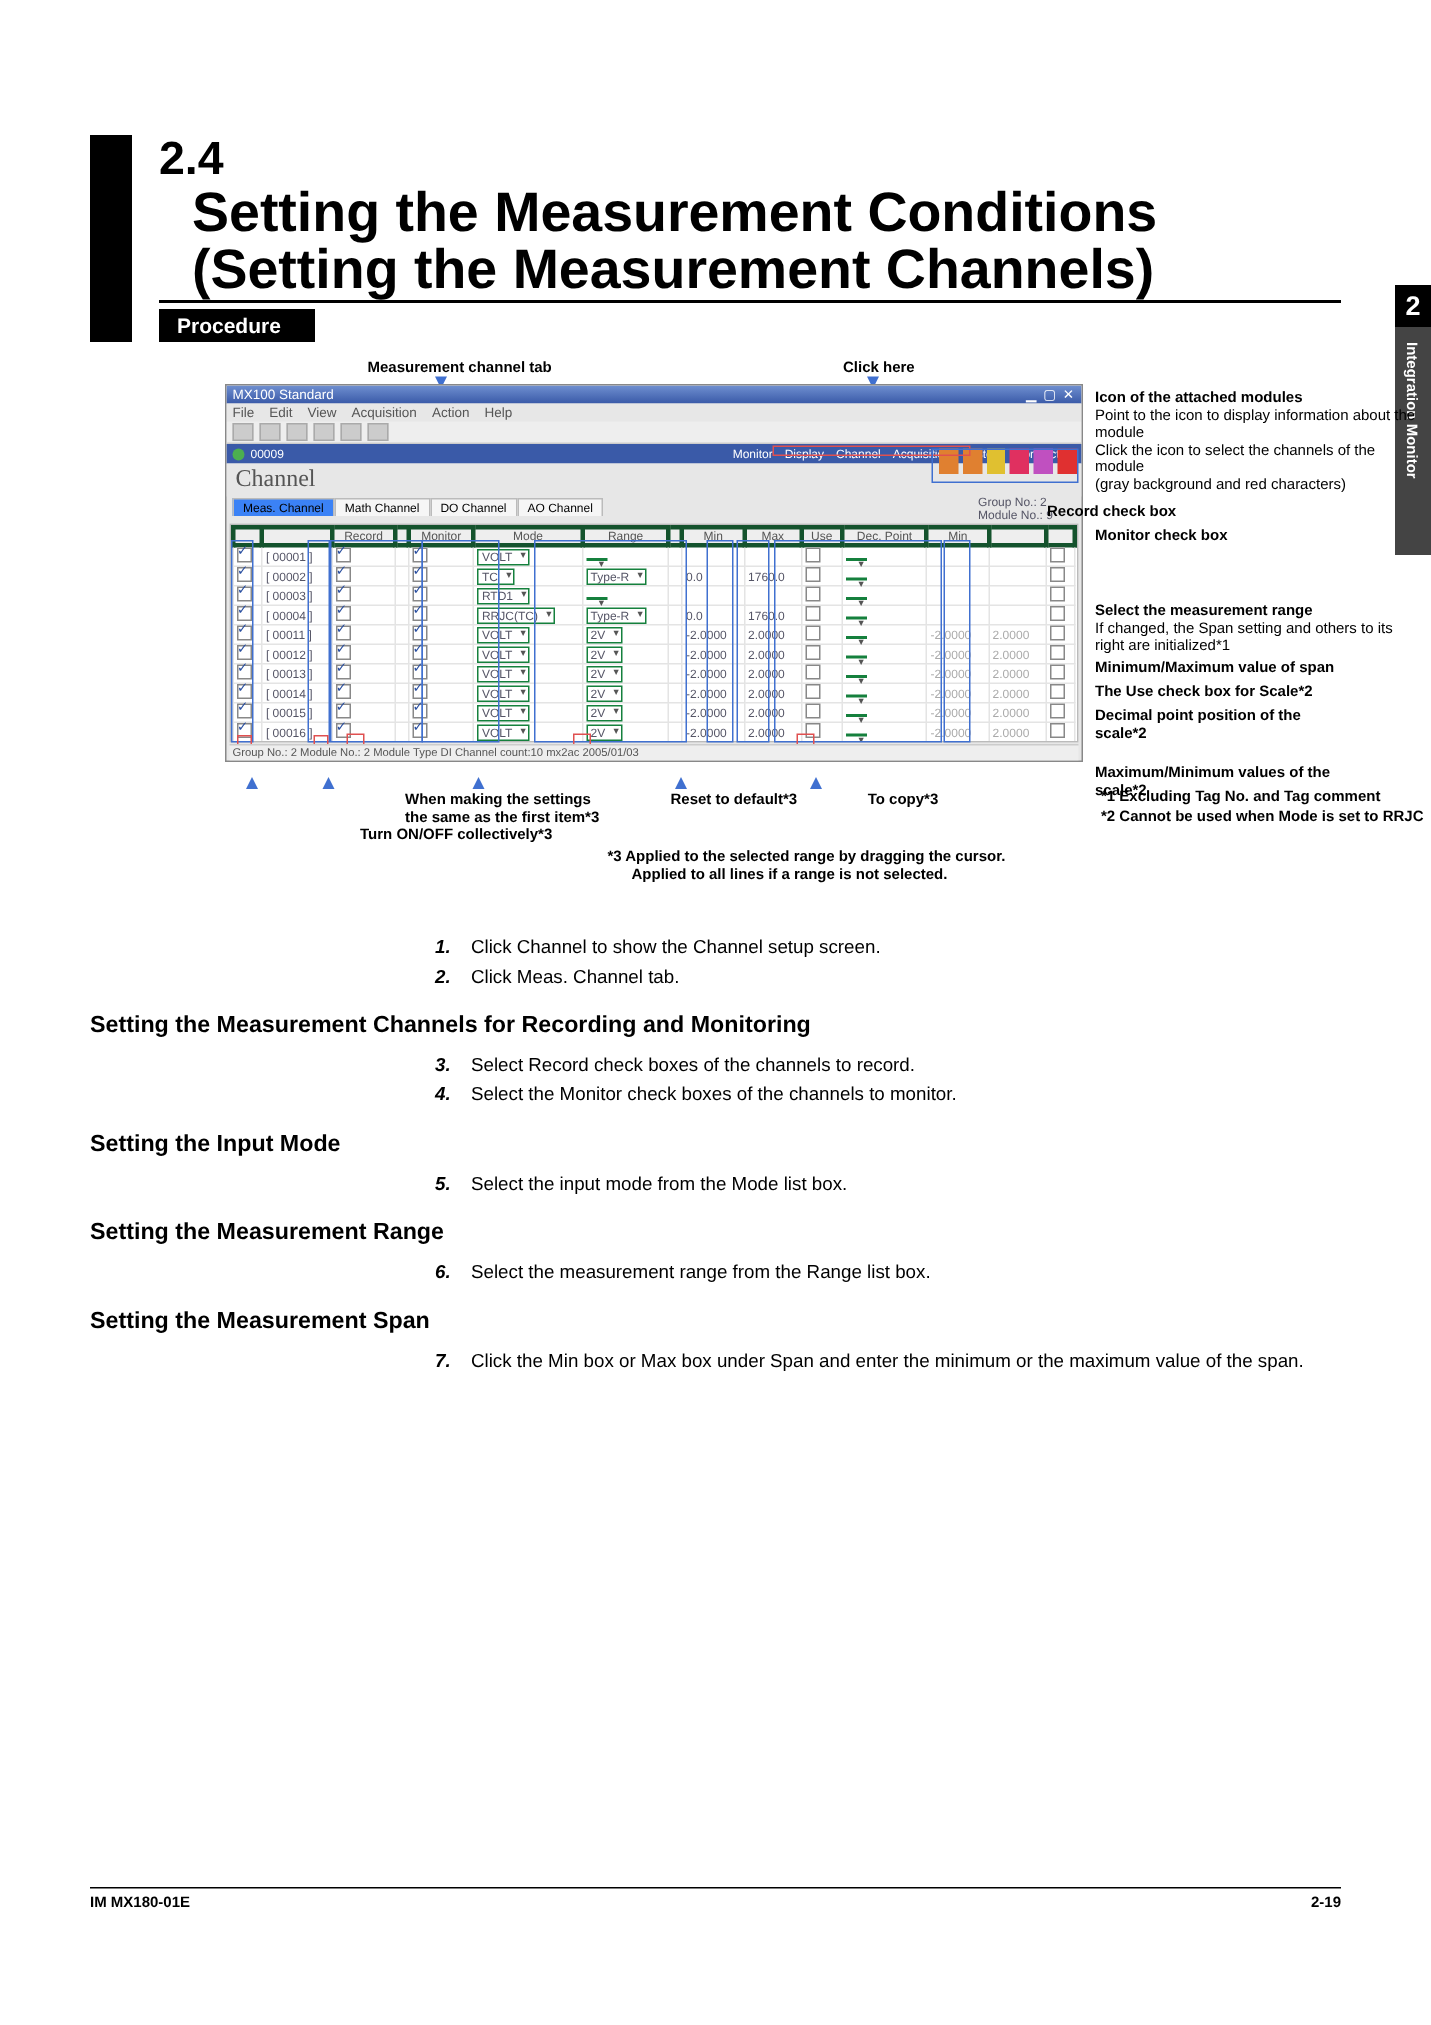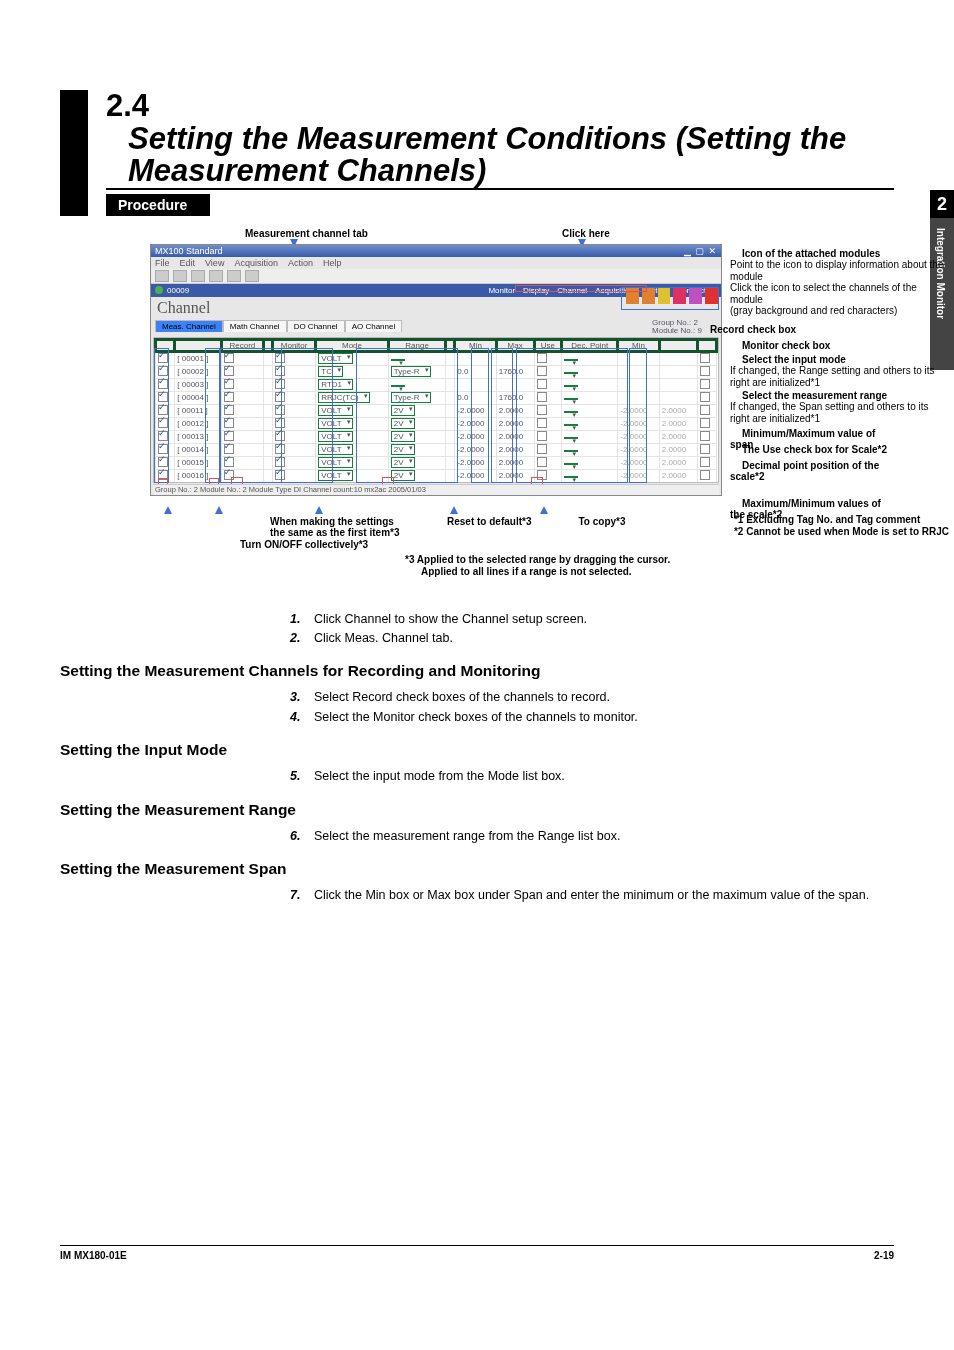--- a/index.html
+++ b/index.html
@@ -54,26 +54,25 @@
     padding-left: 18px;
   }
   .section-num {
     font-size: 31px;
     font-weight: bold;
     display: inline-block;
     vertical-align: top;
     line-height: 1.05;
   }
   .section-name {
-    font-size: 31px;
+    font-size: 37px;
     font-weight: bold;
     display: inline-block;
     margin-left: 22px;
     line-height: 1.05;
-    font-style: italic;
   }
   .procedure-bar {
     background: #000;
     color: #fff;
     font-size: 14px;
     font-weight: bold;
     padding: 3px 12px;
     display: inline-block;
     min-width: 80px;
   }
@@ -192,21 +191,21 @@
   .dd::after{content:"▾"; position:absolute; right:1px; top:-1px; font-size:7px; color:#555;}
   .box-outline-blue { border:1px solid #4070d0; position:absolute; }
   .box-outline-red  { border:1px solid #e05050; position:absolute; }
   .ss-statusbar { position:absolute; left:2px; right:2px; bottom:0; height:10px; background:#eee; border-top:1px solid #ccc; }
 
   .callout {
     position: absolute;
     font-size: 10px;
     line-height: 1.15;
   }
-  .callout b { font-weight: bold; margin-left: 12px; }
+  .callout b { font-weight: bold; }
 
   .below-fig {
     display: flex;
     gap: 47px;
     position: absolute;
     top: 286px;
     left: 120px;
     font-size: 10px;
     font-weight: bold;
   }
@@ -581,24 +580,20 @@
     </div>
 
     <div class="callout" style="left:580px; top:18px; width:220px;">
       <b>Icon of the attached modules</b><br>
       <span>Point to the icon to display information about the module</span><br>
       <span>Click the icon to select the channels of the module</span><br>
       <span>(gray background and red characters)</span>
     </div>
     <div class="callout" style="left:548px; top:94px;"><b>Record check box</b></div>
     <div class="callout" style="left:580px; top:110px;"><b>Monitor check box</b></div>
-    <div class="callout" style="left:580px; top:124px; width:210px;">
-      <b>Select the input mode</b><br>
-      <span>If changed, the Range setting and others to its right are initialized*1</span>
-    </div>
     <div class="callout" style="left:580px; top:160px; width:210px;">
       <b>Select the measurement range</b><br>
       <span>If changed, the Span setting and others to its right are initialized*1</span>
     </div>
     <div class="callout" style="left:580px; top:198px;"><b>Minimum/Maximum value of span</b></div>
     <div class="callout" style="left:580px; top:214px;"><b>The Use check box for Scale*2</b></div>
     <div class="callout" style="left:580px; top:230px;"><b>Decimal point position of the scale*2</b></div>
     <div class="callout" style="left:580px; top:268px;"><b>Maximum/Minimum values of the scale*2</b></div>
 
     <div class="below-fig">

